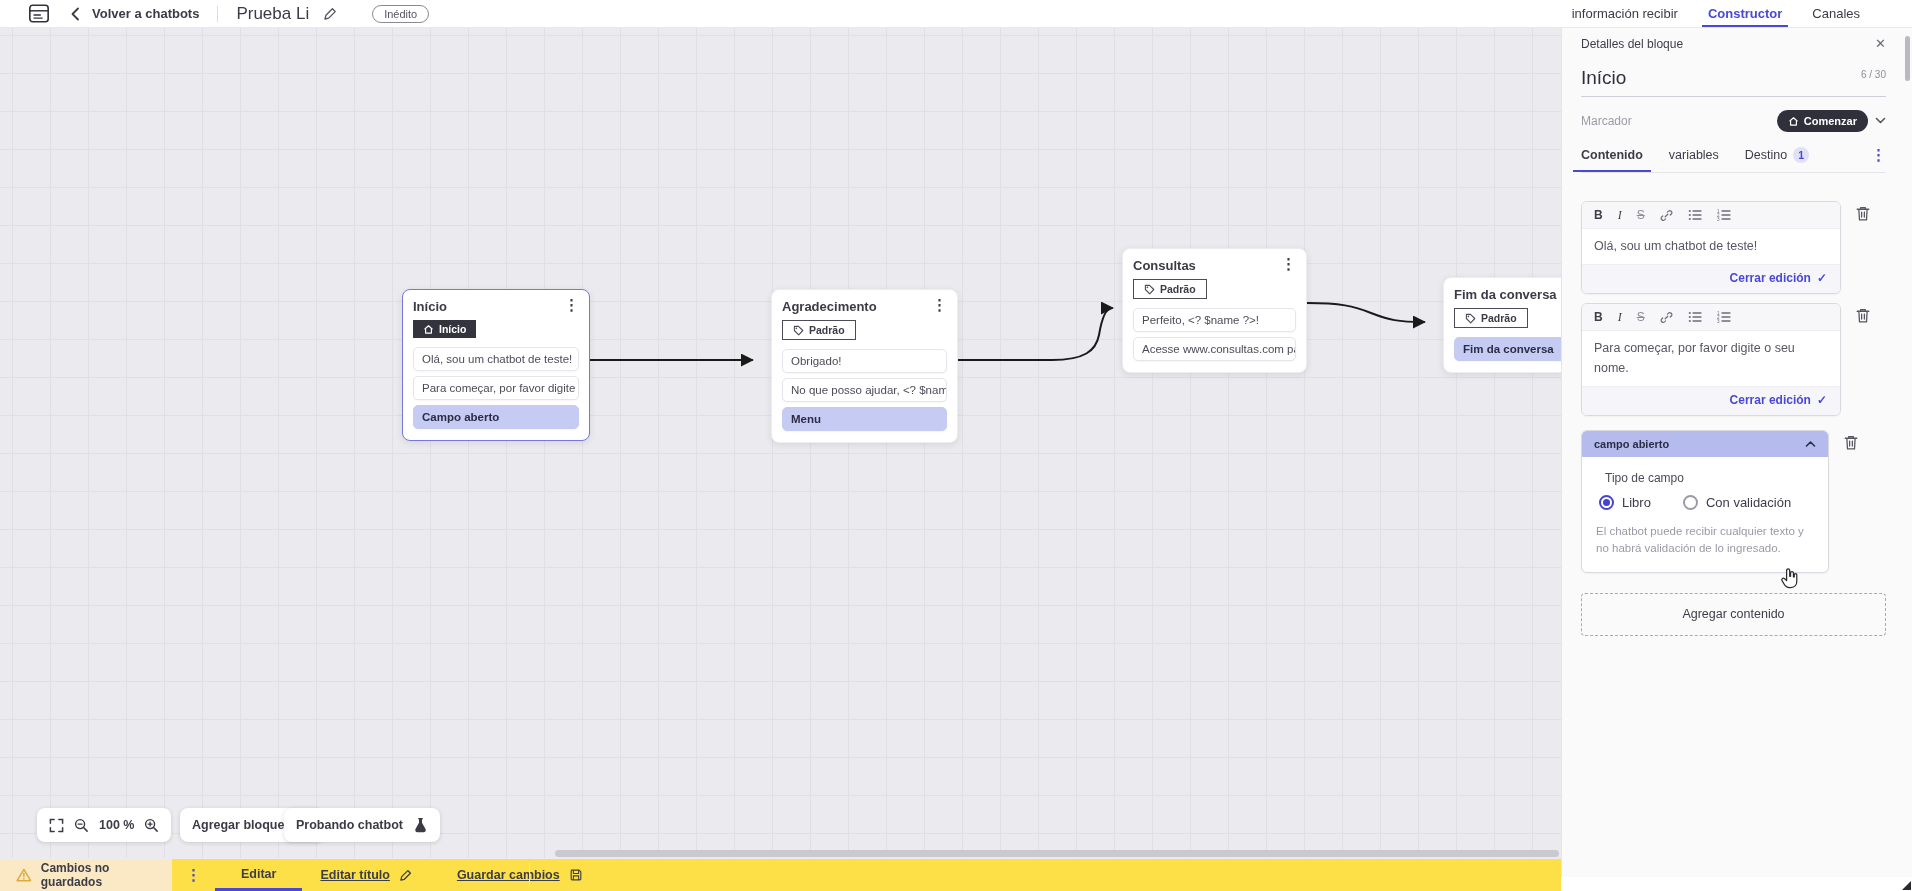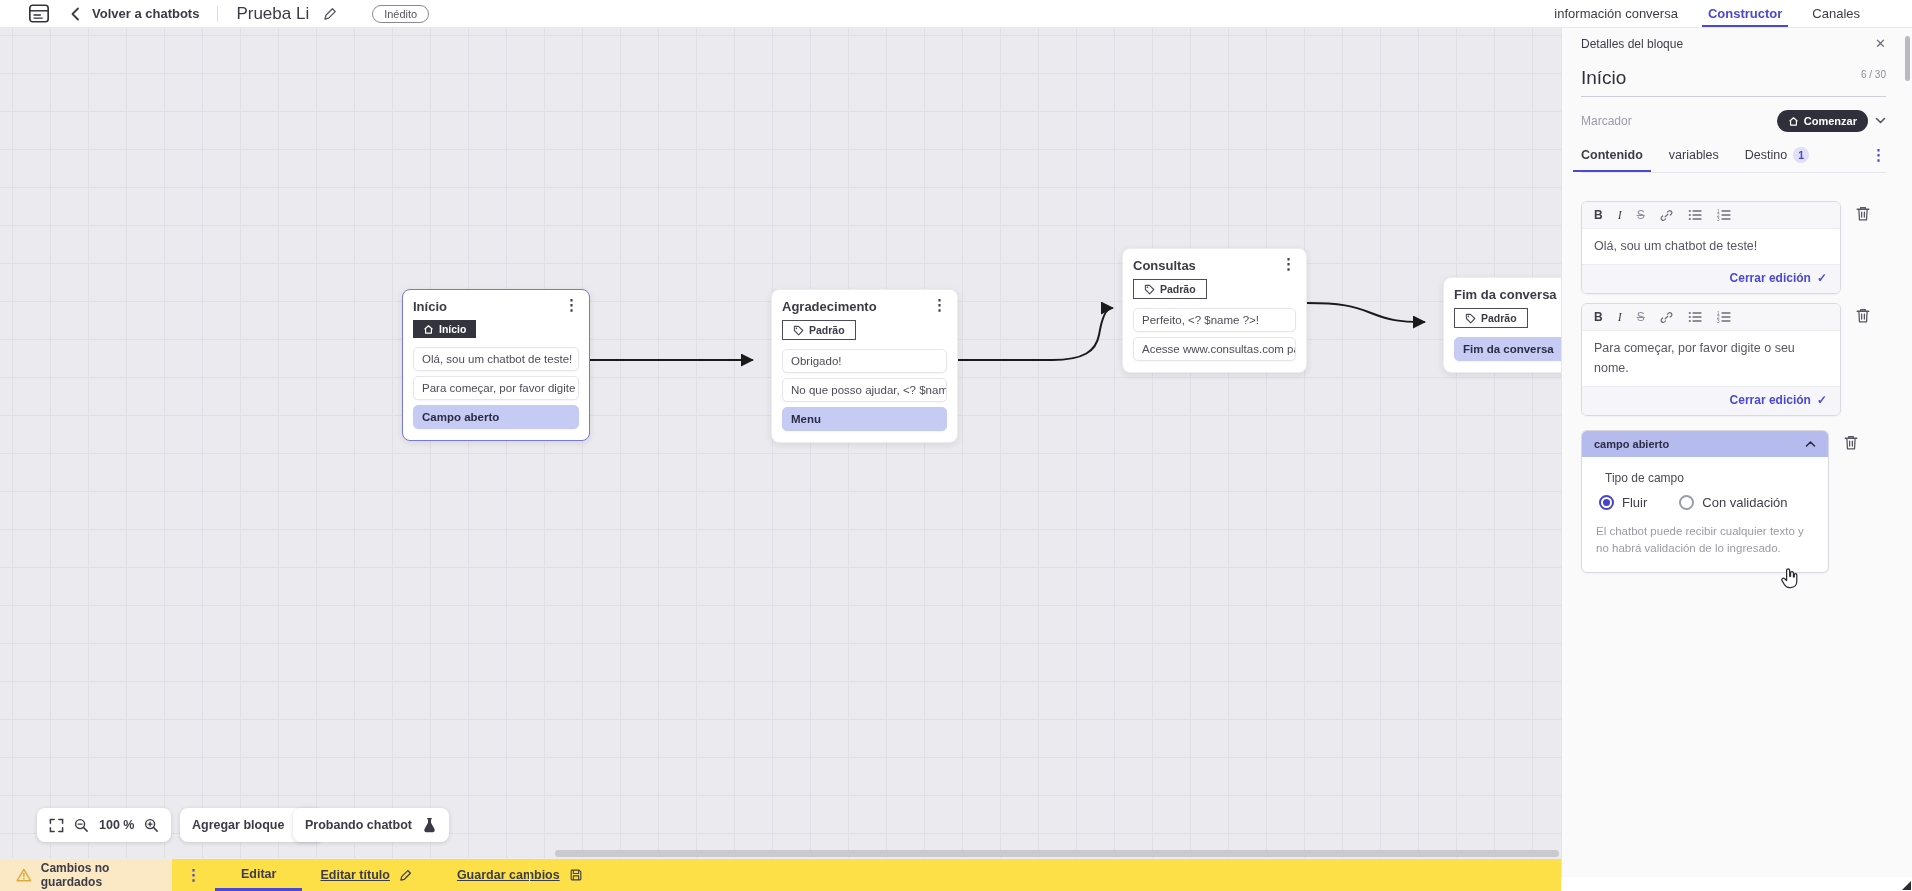--- a/index.html
+++ b/index.html
@@ -43,21 +43,21 @@
     font-size:11.5px;color:#4c4c58;padding:0 8px;margin-bottom:5px;white-space:nowrap;overflow:hidden;
     box-shadow:0 1px 2px rgba(0,0,0,.04);cursor:pointer;}
   .node-item.hl{background:#c6cbf4;border-color:#c6cbf4;color:#2c2c46;font-weight:700;}
 
   
   .ctrl{position:absolute;top:780px;height:34px;background:#fff;border-radius:8px;
     box-shadow:0 1px 4px rgba(30,30,50,.16);display:flex;align-items:center;gap:10px;
     padding:0 12px;font-size:12.5px;font-weight:700;color:#3b3b46;z-index:3;cursor:pointer;}
   .zoom-group{left:37px;}
   .btn-add-block{left:180px;}
-  .btn-test{left:293px;}
+  .btn-test{left:284px;}
   .icon-btn{display:flex;align-items:center;cursor:pointer;}
   .h-scroll{position:absolute;left:555px;top:822px;width:1004px;height:7px;background:#c9c9cf;
     border-radius:4px;z-index:3;cursor:pointer;}
 
   
   .panel{position:absolute;left:1561px;top:28px;width:351px;height:849px;background:#fafafb;
     border-left:1px solid #e4e4e9;z-index:5;padding:8px 26px 0 19px;}
   .panel-header{display:flex;justify-content:space-between;align-items:center;font-size:12px;color:#3d3d49;}
   .panel-close{font-size:13px;color:#6a6a75;cursor:pointer;}
   .title-row{margin-top:16px;display:flex;justify-content:space-between;align-items:flex-start;
@@ -157,21 +157,21 @@
     <span class="back-label">Volver a chatbots</span>
     <span class="tb-divider"></span>
     <span class="doc-title">Prueba Li</span>
     <span class="pencil-btn">
       <svg width="15" height="15" viewBox="0 0 15 15">
           <path d="M9.4 2.6l3 3M2 13l.9-3.7 6.5-6.5 2.8 2.8-6.5 6.5z" fill="none" stroke="#55555f" stroke-width="1.3" stroke-linejoin="round"></path>
         </svg>
     </span>
     <span class="inedito">Inédito</span>
     <nav class="top-tabs">
-      <span class="top-tab">información conversa</span>
+      <span class="top-tab">información recibir</span>
       <span class="top-tab active">Constructor</span>
       <span class="top-tab">Canales</span>
     </nav>
   </header>
 
   <div class="canvas">
 
     <svg class="edges" width="1561" height="830">
       <defs>
         <marker id="arr" viewBox="0 0 10 10" refX="8.5" refY="5" markerWidth="6.5" markerHeight="6.5" orient="auto-start-reverse">
@@ -405,35 +405,36 @@
           <span class="of-head-label">campo abierto</span>
           <svg width="11" height="8" viewBox="0 0 10 8">
               <path d="M1 6l4-4 4 4" fill="none" stroke="#2d2d46" stroke-width="1.6" stroke-linecap="round" stroke-linejoin="round"></path>
             </svg>
         </div>
         <div class="of-body">
           <div class="of-type-label">Tipo de campo</div>
           <div class="radio-row">
             <span class="radio-opt">
               <span class="radio sel"></span>
-              <span class="radio-label">Fluir</span>
+              <span class="radio-label">Libro</span>
             </span>
             <span class="radio-opt">
               <span class="radio"></span>
               <span class="radio-label">Con validación</span>
             </span>
           </div>
           <div class="of-helper">El chatbot puede recibir cualquier texto y no habrá validación de lo ingresado.</div>
         </div>
       </div>
       <svg class="trash" width="16" height="17" viewBox="0 0 15 16">
           <path d="M2 4h11M5.3 4V2.4h4.4V4M3.6 4l.6 10h6.6l.6-10M6.2 6.6v4.8M8.8 6.6v4.8" fill="none" stroke="#565660" stroke-width="1.2" stroke-linecap="round" stroke-linejoin="round"></path>
         </svg>
     </div>
 
+    <button class="add-content">Agregar contenido</button>
 
     <span class="v-thumb"></span>
   </aside>
 
   <footer class="bottombar">
     <div class="unsaved-chip">
       <svg width="16" height="14" viewBox="0 0 16 14">
           <path d="M8 1.4L14.8 12.8H1.2z" fill="none" stroke="#dfa93c" stroke-width="1.5" stroke-linejoin="round"></path>
           <path d="M8 5.2v3.4" stroke="#dfa93c" stroke-width="1.5" stroke-linecap="round"></path>
           <circle cx="8" cy="10.7" r="0.9" fill="#dfa93c"></circle>

